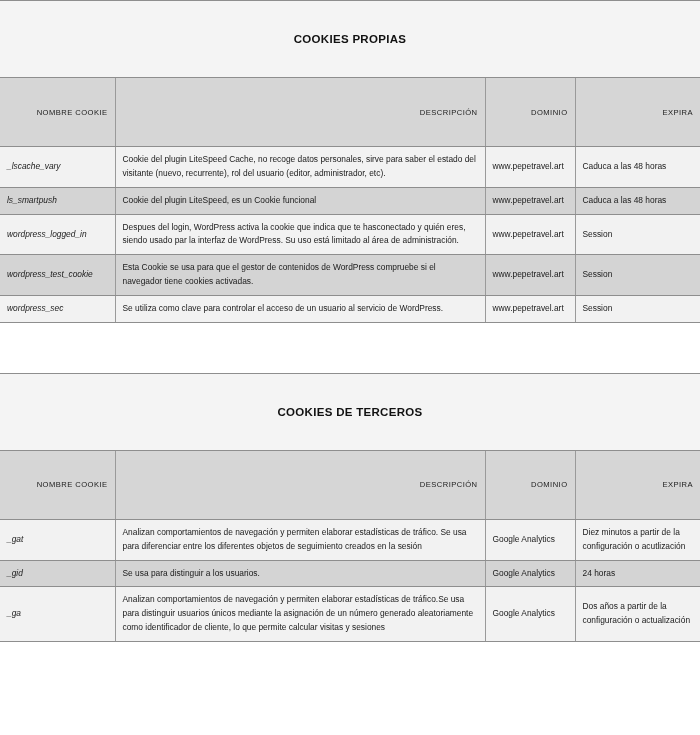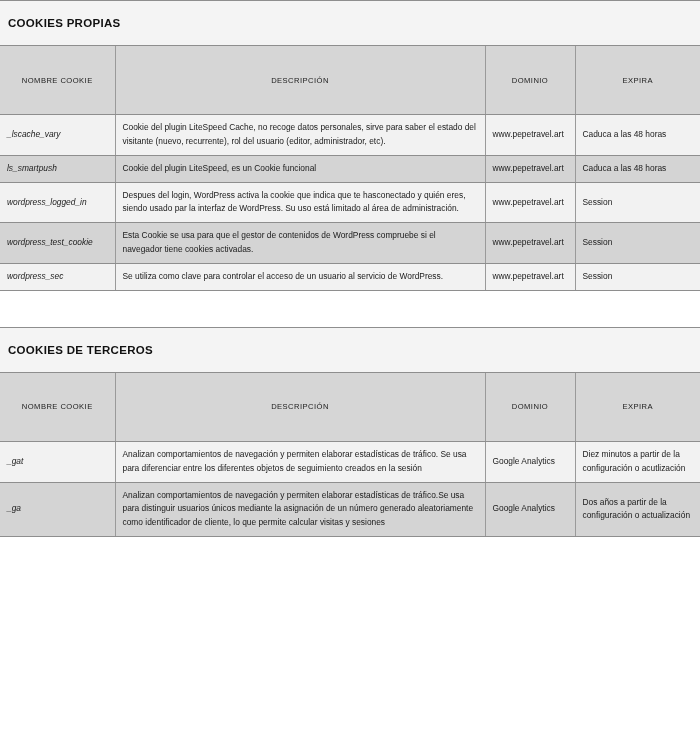--- a/index.html
+++ b/index.html
@@ -35,34 +35,35 @@
     border-bottom-color: #8e8e8e;
     padding: 6px 7px;
     vertical-align: middle;
     text-align: left;
     font-weight: normal;
   }
 
   
   .table-title td {
     background: #f4f4f4;
+    text-align: center;
     font-size: 11.5px;
     font-weight: bold;
     letter-spacing: 0.3px;
     color: #111;
     height: 44px;
-    padding: 0 8px;
+    padding: 16px 8px;
     border-left: none;
     border-right: none;
   }
 
   
   .col-head th {
     background: #d6d6d6;
-    text-align: center;
+    text-align: right;
     font-size: 7.6px;
     letter-spacing: 0.45px;
     color: #1a1a1a;
     height: 56px;
     vertical-align: middle;
   }
   .col-head th.c-name { border-left: none; }
   .col-head th.c-exp  { border-right: none; }
 
   
@@ -81,21 +82,21 @@
   col.w-desc { width: 370px; }
   col.w-dom  { width: 90px;  }
   col.w-exp  { width: 125px; }
 
   .cell-name { white-space: nowrap; }
   .cell-desc { padding-right: 12px; }
 
   .table-gap { height: 36px; background: #ffffff; }
 
   .block { position: relative; }
-  .block.second { margin-top: 0; }
+  .block.second { margin-top: 14px; }
 </style>
 </head>
 <body>
 
 <div class="page">
 
   <div class="block">
     <table class="cookie-table">
       <colgroup>
         <col class="w-name">
@@ -171,20 +172,26 @@
         </tr>
       </thead>
       <tbody>
         <tr>
           <td class="cell-name">_gat</td>
           <td class="cell-desc">Analizan comportamientos de navegación y permiten elaborar estadísticas de tráfico. Se usa para diferenciar entre los diferentes objetos de seguimiento creados en la sesión</td>
           <td>Google Analytics</td>
           <td>Diez minutos a partir de la configuración o acutlización</td>
         </tr>
         <tr>
+          <td class="cell-name">_gid</td>
+          <td class="cell-desc">Se usa para distinguir a los usuarios.</td>
+          <td>Google Analytics</td>
+          <td>24 horas</td>
+        </tr>
+        <tr>
           <td class="cell-name">_ga</td>
           <td class="cell-desc">Analizan comportamientos de navegación y permiten elaborar estadísticas de tráfico.Se usa para distinguir usuarios únicos mediante la asignación de un número generado aleatoriamente como identificador de cliente, lo que permite calcular visitas y sesiones</td>
           <td>Google Analytics</td>
           <td>Dos años a partir de la configuración o actualización</td>
         </tr>
       </tbody>
     </table>
   </div>
 
 </div>

